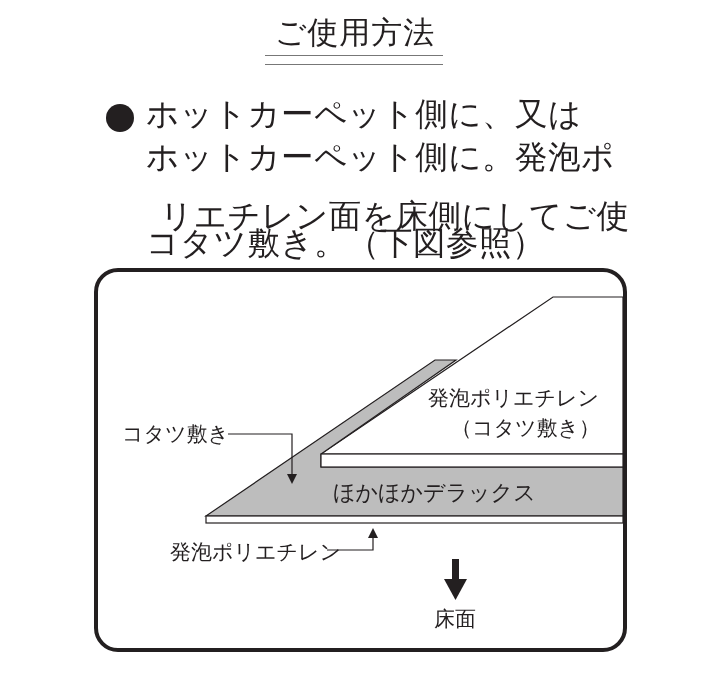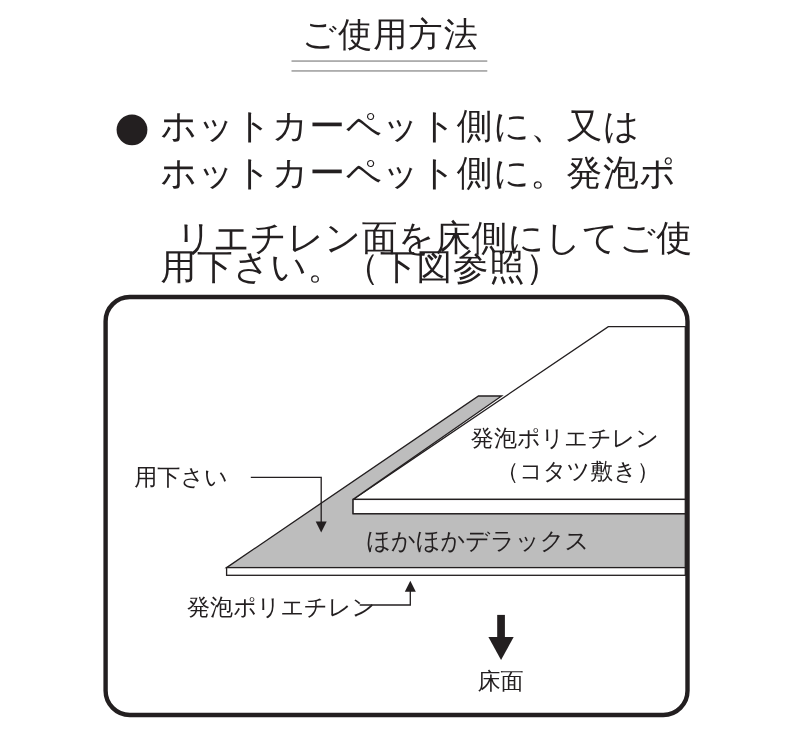--- a/index.html
+++ b/index.html
@@ -20,21 +20,21 @@
 
 <div class="title">ご使用方法</div>
 <div class="rule" style="top:55px;"></div>
 <div class="rule" style="top:64px;"></div>
 
 <div class="instr">
   <div class="bullet"></div>
   <div class="instr-line" style="top:0px;">ホットカーペット側に、又は</div>
   <div class="instr-line" style="top:43px;">ホットカーペット側に。発泡ポ</div>
   <div class="instr-line" style="top:102px;margin-left:14px;">リエチレン面を床側にしてご使</div>
-  <div class="instr-line" style="top:129px;">用下さい。（下図参照）</div>
+  <div class="instr-line" style="top:129px;">コタツ敷き。（下図参照）</div>
 </div>
 
 <svg width="720" height="674" viewBox="0 0 720 674">
 
   <rect x="96" y="270" width="529" height="380" rx="22" ry="22" fill="#fff" stroke="#231f20" stroke-width="4"></rect>
 
   <polygon points="321,454 553,297 623,297 623,454" fill="#fff" stroke="#231f20" stroke-width="1.2"></polygon>
 
   <polygon points="206,516 435,360 456,360 321,454 321,467 623,467 623,516" fill="#bdbdbd" stroke="#231f20" stroke-width="1.2"></polygon>
 
@@ -45,18 +45,18 @@
   <polyline points="228,434 292,434 292,478" fill="none" stroke="#231f20" stroke-width="1.2"></polyline>
   <polygon points="287,474 297,474 292,484" fill="#231f20"></polygon>
 
   <polyline points="327,550 373,550 373,534" fill="none" stroke="#231f20" stroke-width="1.2"></polyline>
   <polygon points="368,538 378,538 373,528" fill="#231f20"></polygon>
 
   <rect x="452" y="559" width="7" height="22" fill="#231f20"></rect>
   <polygon points="444,579 467,579 455.5,600" fill="#231f20"></polygon>
 </svg>
 
-<div class="lbl" style="left:122px; top:421px;">用下さい</div>
+<div class="lbl" style="left:122px; top:421px;">コタツ敷き</div>
 <div class="lbl" style="left:428px; top:385px;">発泡ポリエチレン</div>
 <div class="lbl" style="left:440px; top:415px;margin-left:11px;">（コタツ敷き）</div>
 <div class="lbl lbl-big" style="left:333px; top:480px;">ほかほかデラックス</div>
 <div class="lbl" style="left:122px; top:539px;margin-left:48px;">発泡ポリエチレン</div>
 <div class="lbl" style="left:434px; top:606px;">床面</div>
 
 </body></html>

